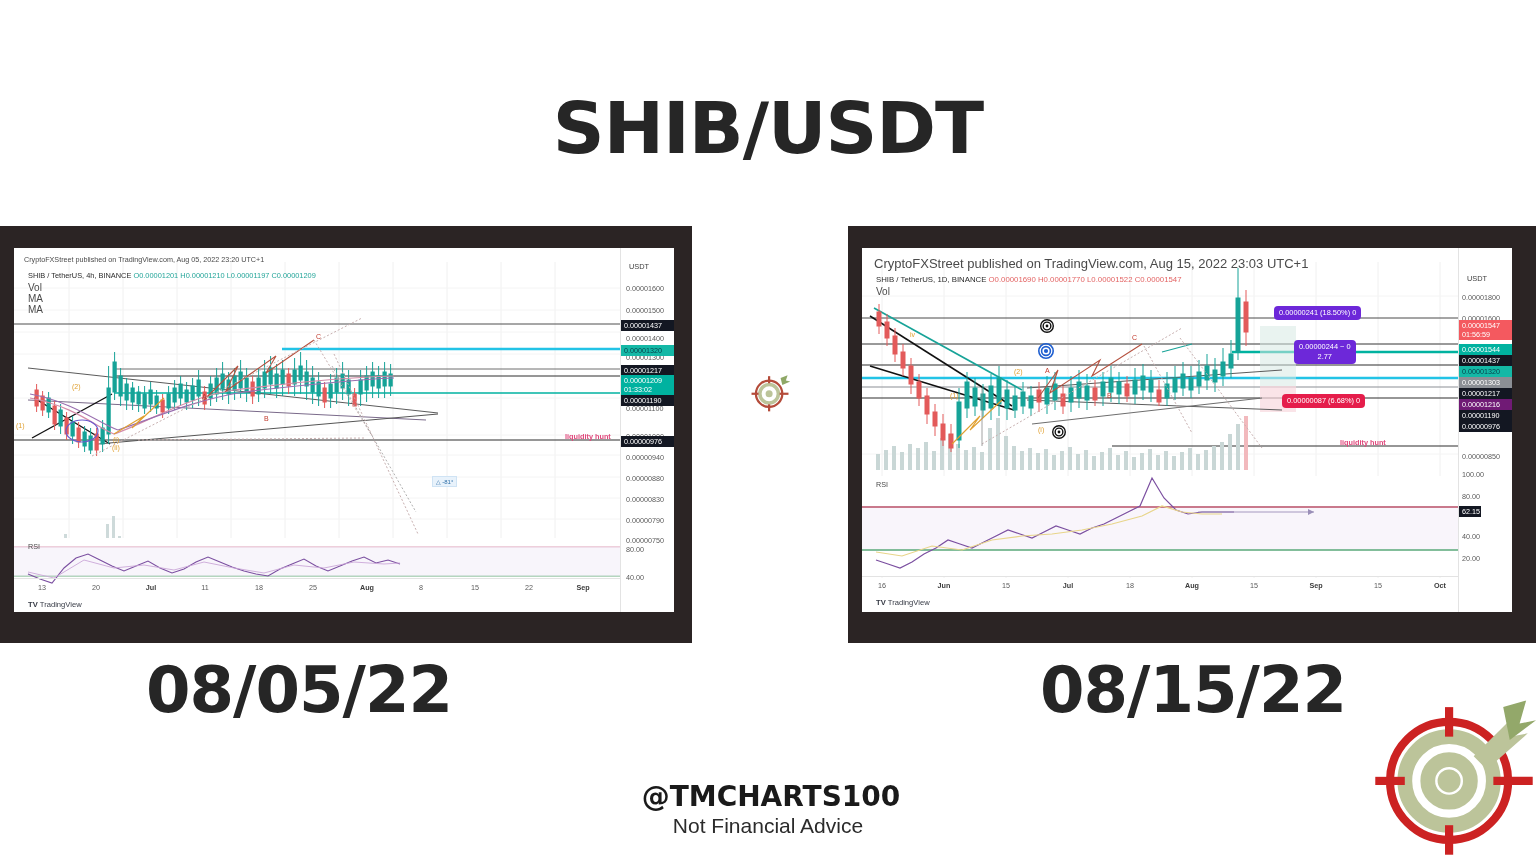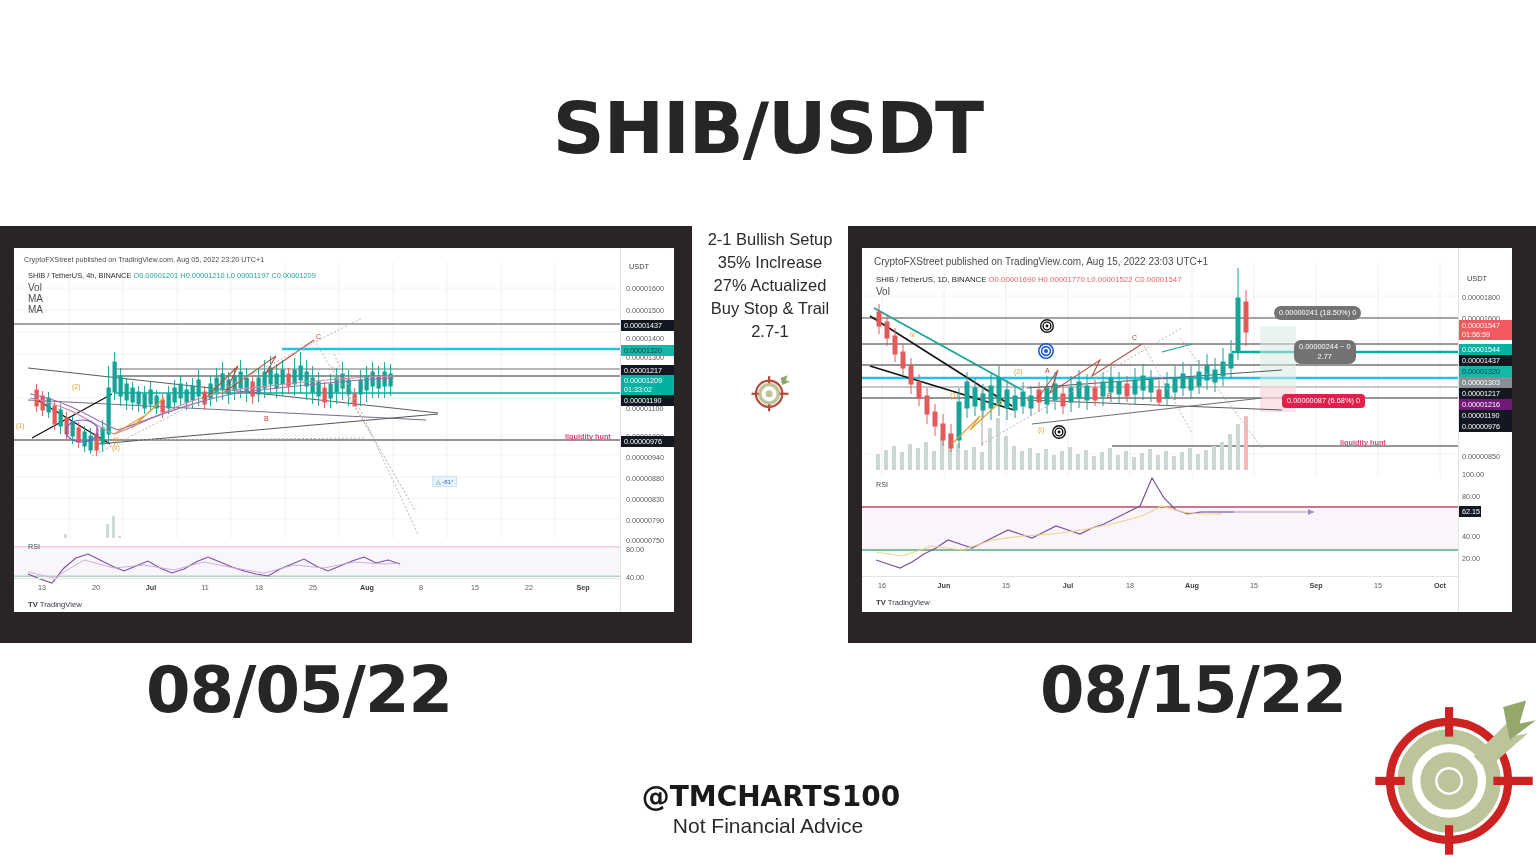--- a/index.html
+++ b/index.html
@@ -115,21 +115,21 @@
     font-weight: bold;
   }
   .tv-brand span.tv-name { font-weight: normal; }
 
   
   .pill {
     position: absolute; font-size: 7.4px; line-height: 10px;
     padding: 2px 5px; border-radius: 4px; color: #fff; white-space: nowrap;
     text-align: center;
   }
-  .pill-green { background: #737373; border-radius: 7px; }
+  .pill-green { background: #6d28d9; }
   .pill-red   { background: #e51d4b; }
 
   .liq-label {
     position: absolute; font-size: 7.3px; font-weight: bold;
     color: #e0487c; white-space: nowrap;
   }
 
   
   .wl {
     position: absolute; font-size: 7px; white-space: nowrap;
@@ -176,27 +176,20 @@
 <body>
 
 <div id="page">
 
   <div id="main-title">SHIB/USDT</div>
 
   <div id="band-left"></div>
   <div id="band-mid"></div>
   <div id="band-right"></div>
 
-  <div id="mid-text">
-    <div>2-1 Bullish Setup</div>
-    <div>35% Inclrease</div>
-    <div>27% Actualized</div>
-    <div>Buy Stop &amp; Trail</div>
-    <div>2.7-1</div>
-  </div>
   <svg id="mid-logo" viewBox="0 0 100 100">
     <circle cx="48" cy="54" r="30" fill="none" stroke="#b44b3a" stroke-width="5"></circle>
     <circle cx="48" cy="54" r="21" fill="none" stroke="#bcc49a" stroke-width="8"></circle>
     <circle cx="48" cy="54" r="8" fill="#bcc49a"></circle>
     <line x1="48" y1="14" x2="48" y2="30" stroke="#b44b3a" stroke-width="5"></line>
     <line x1="48" y1="78" x2="48" y2="94" stroke="#b44b3a" stroke-width="5"></line>
     <line x1="8" y1="54" x2="24" y2="54" stroke="#b44b3a" stroke-width="5"></line>
     <line x1="72" y1="54" x2="92" y2="54" stroke="#b44b3a" stroke-width="5"></line>
     <path d="M74 18 l16 -6 -4 12 10 2 -18 8 z" fill="#8fa867"></path>
   </svg>
@@ -764,21 +757,21 @@
         <circle cx="10" cy="10" r="9" fill="none" stroke="#1f5fd0" stroke-width="2"></circle>
         <circle cx="10" cy="10" r="5.5" fill="none" stroke="#1f5fd0" stroke-width="2"></circle>
         <circle cx="10" cy="10" r="2.6" fill="#1f5fd0"></circle>
       </svg>
       <svg class="bull" style="left:190px; top:177px; width:14px; height:14px;" viewBox="0 0 20 20">
         <circle cx="10" cy="10" r="9" fill="none" stroke="#111" stroke-width="2"></circle>
         <circle cx="10" cy="10" r="5.5" fill="none" stroke="#111" stroke-width="2"></circle>
         <circle cx="10" cy="10" r="2" fill="#111"></circle>
       </svg>
 
-      <div class="pub-line" style="left:12px; top:8px; font-size:10px;">CryptoFXStreet published on TradingView.com, Aug 15, 2022 23:03 UTC+1</div>
+      <div class="pub-line" style="left:12px; top:8px; font-size:13px;">CryptoFXStreet published on TradingView.com, Aug 15, 2022 23:03 UTC+1</div>
       <div class="sym-line" style="left:14px; top:27px; font-size:7.8px;">
         <span>SHIB / TetherUS, 1D, BINANCE</span>
         <span class="ohlc-red">O0.00001690</span>
         <span class="ohlc-red">H0.00001770</span>
         <span class="ohlc-red">L0.00001522</span>
         <span class="ohlc-red">C0.00001547</span>
       </div>
       <div class="ind-line" style="left:14px; top:38px;">Vol</div>
 
       <div class="wl wl-red" style="left:183px; top:119px;">A</div>

